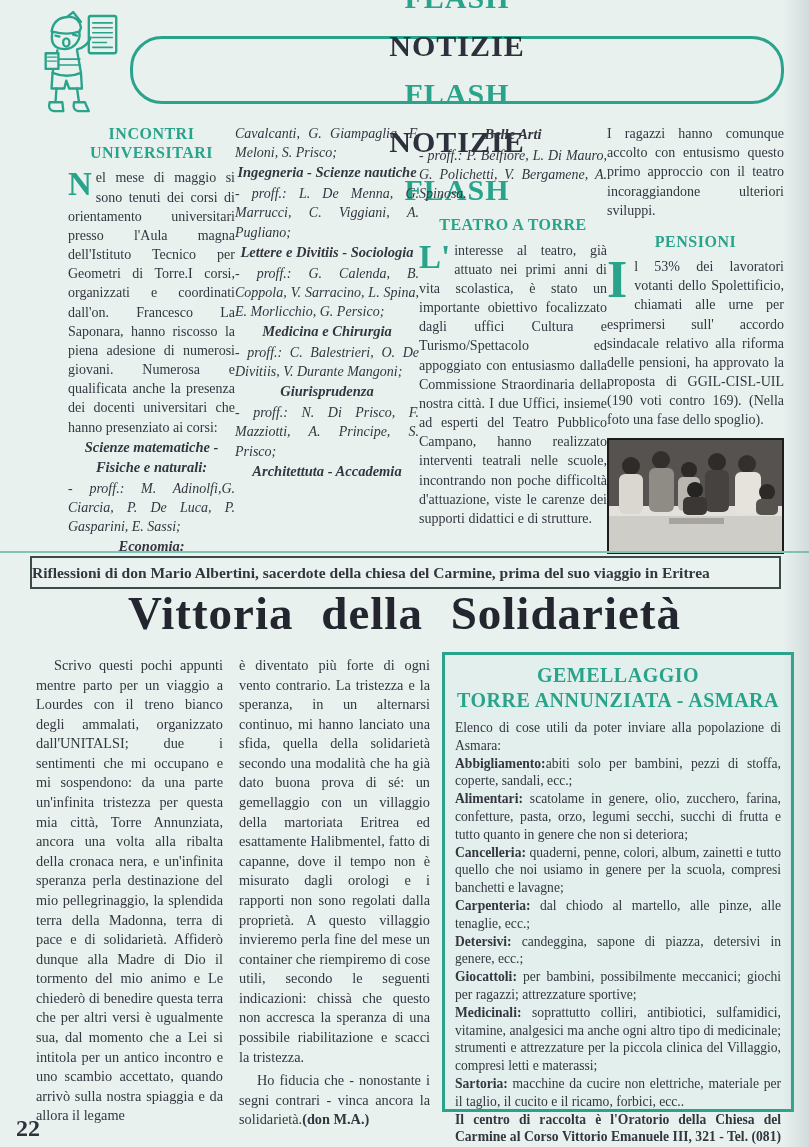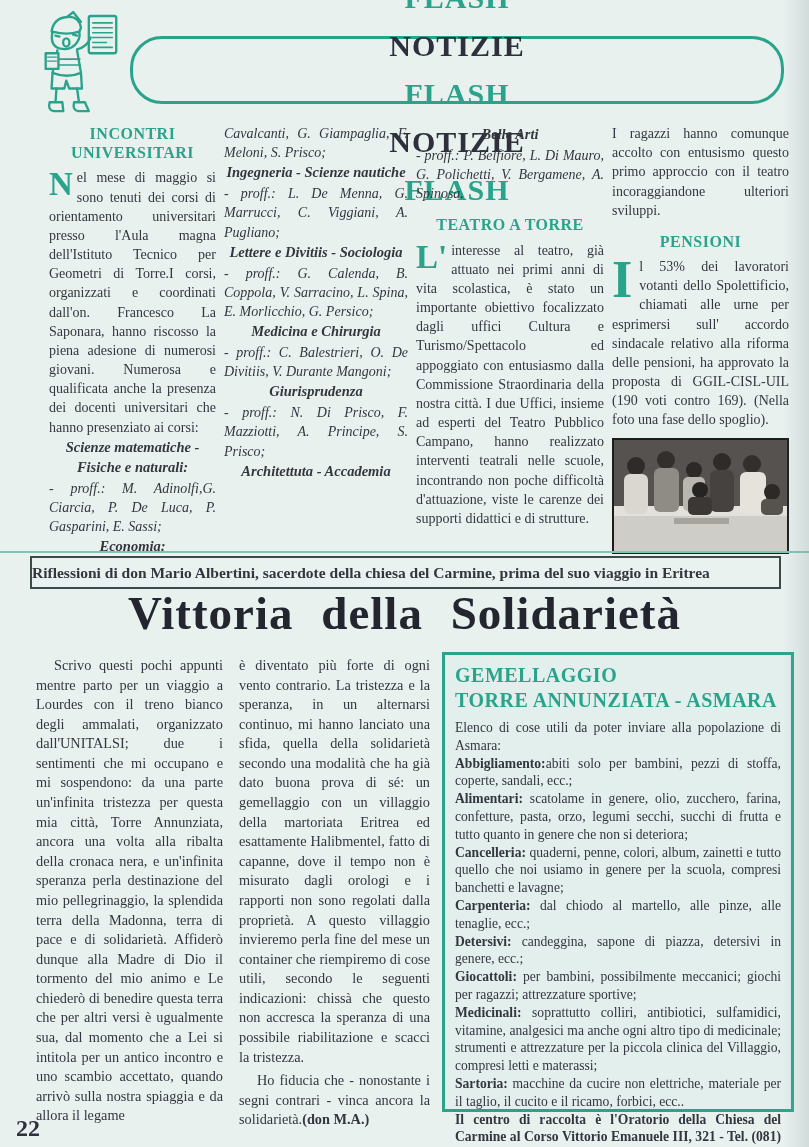--- a/index.html
+++ b/index.html
@@ -21,22 +21,22 @@
     border:3px solid #2aa38b;border-radius:32px;
     display:flex;align-items:center;justify-content:center;gap:14px;
     background:transparent;
     flex-direction:column;
   }
   .flash-box .w{font-weight:bold;font-size:30px;letter-spacing:1px;}
   .w.ink{color:#2e313c;}
   .w.teal{color:#2aa38b;}
   
   .topgrid{
-    position:absolute;left:49px;top:124px;width:740px;height:430px;
-    display:grid;grid-template-columns:167px 184px 188px 177px;column-gap:8px;
+    position:absolute;left:68px;top:124px;width:740px;height:430px;
+    display:grid;grid-template-columns:167px 184px 188px 177px;
     font-size:14px;line-height:1.37;text-align:justify;
   }
   .teal-head{color:#2aa38b;font-weight:bold;text-align:center;font-size:16px;
     letter-spacing:.5px;margin:0 0 6px 0;line-height:1.2;}
   .teal-head.mid{margin-top:12px;}
   .sub-head{font-weight:bold;font-style:italic;text-align:center;font-size:14.5px;margin:1px 0;}
   .profs{font-style:italic;margin:0 0 1px 0;}
   .topgrid p{margin:0;}
   .dropcap{float:left;color:#2aa38b;font-weight:bold;font-size:33px;line-height:.8;
     padding:3px 4px 0 0;}
@@ -59,21 +59,21 @@
     display:grid;grid-template-columns:195px 199px 352px;column-gap:8px;
     font-size:14.3px;line-height:1.37;text-align:justify;
   }
   .botgrid p{margin:4px;}
   .indent{text-indent:18px;}
   .signoff{font-weight:bold;}
   .gembox{
     border:3px solid #2aa38b;background:#e3efed;padding:6px 10px 8px 10px;
     font-size:13.6px;line-height:1.31;height:440px;
   }
-  .gembox .gem-title{color:#2aa38b;font-weight:bold;
+  .gembox .gem-title{color:#2aa38b;font-weight:bold;text-align:center;
     font-size:20px;line-height:1.25;margin:2px 0 6px 0;letter-spacing:.5px;}
   .gembox p{margin:0;text-align:justify;}
   .gembox .lbl{font-weight:bold;}
   .gembox .nb{font-weight:bold;}
   .pageno{position:absolute;left:16px;top:1115px;font-size:24px;font-weight:bold;color:#2e313c;}
 </style>
 </head>
 <body>
 
 <div class="mascot">

